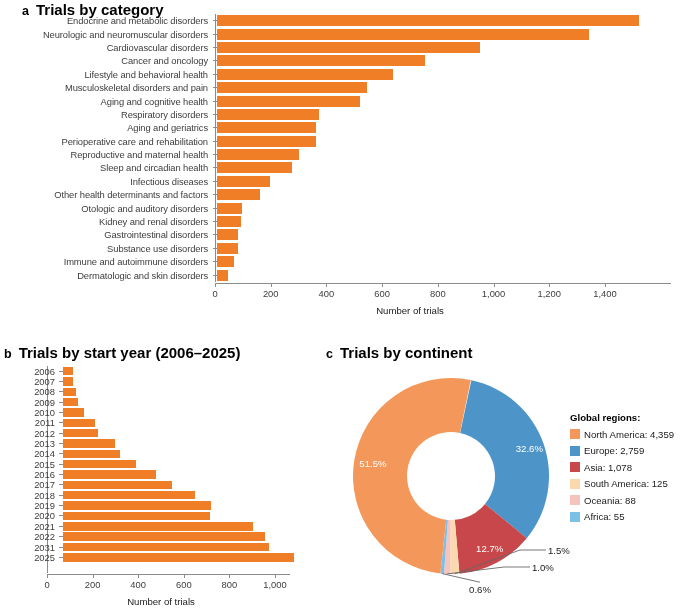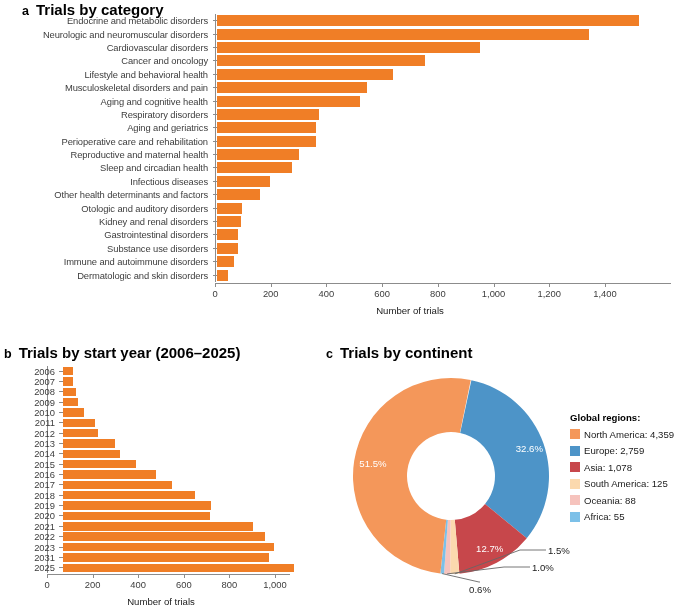--- a/index.html
+++ b/index.html
@@ -343,27 +343,20 @@
         <div class="b-tick"></div>
         <div class="b-barwrap">
           <div class="b-bar" style="background: rgb(240, 126, 38); width: 190.38px;"></div>
         </div>
       </div>
       <div class="b-row">
         <div class="b-label">2022</div>
         <div class="b-tick"></div>
         <div class="b-barwrap">
           <div class="b-bar" style="background: rgb(240, 126, 38); width: 201.78px;"></div>
-        </div>
-      </div>
-      <div class="b-row">
-        <div class="b-label">2023</div>
-        <div class="b-tick"></div>
-        <div class="b-barwrap">
-          <div class="b-bar" style="background: rgb(240, 126, 38); width: 210.9px;"></div>
         </div>
       </div>
       <div class="b-row">
         <div class="b-label">2031</div>
         <div class="b-tick"></div>
         <div class="b-barwrap">
           <div class="b-bar" style="background: rgb(240, 126, 38); width: 206.34px;"></div>
         </div>
       </div>
       <div class="b-row">

